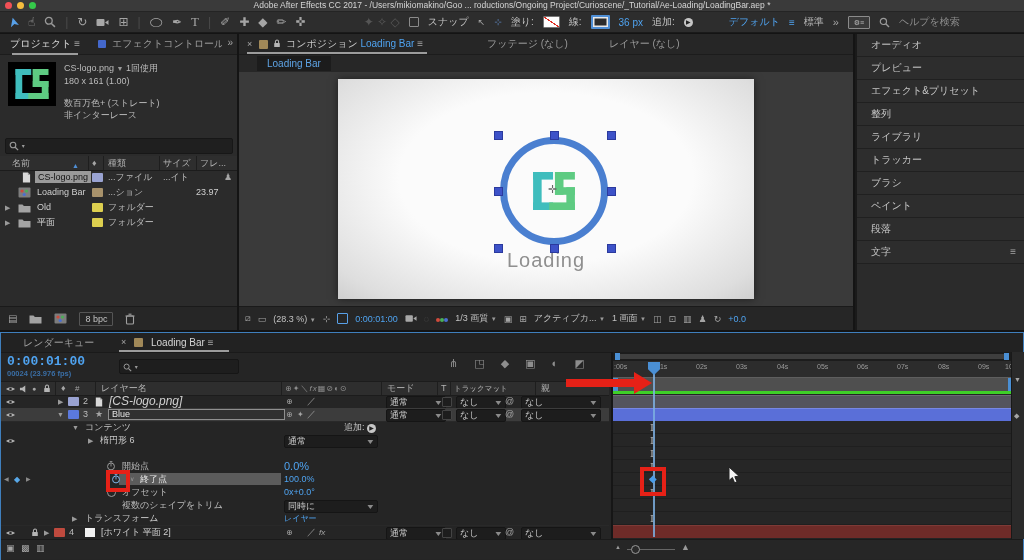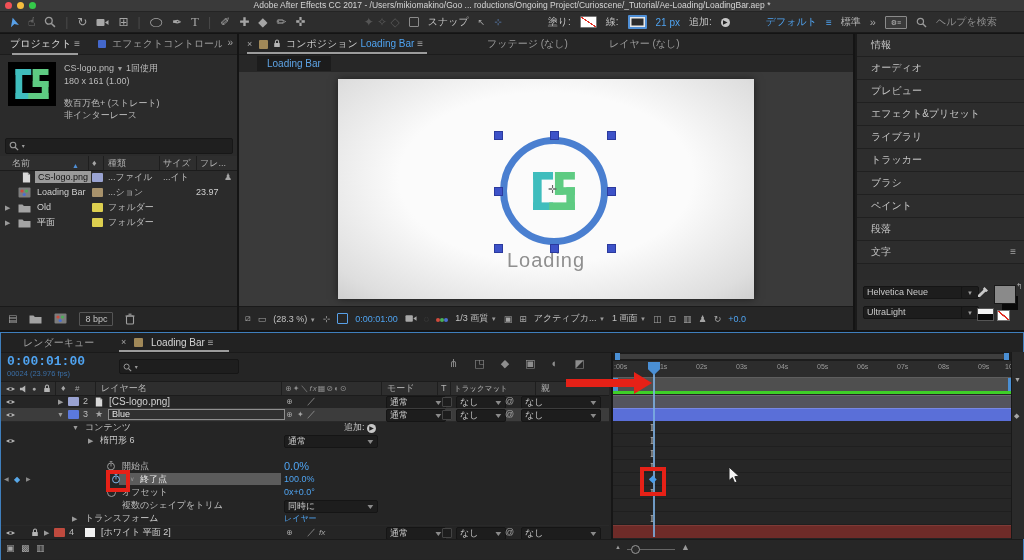--- a/index.html
+++ b/index.html
@@ -123,25 +123,25 @@
   <span class="glyph">✚</span>
   <span class="glyph">◆</span>
   <span class="glyph">✏</span>
   <span class="glyph">✜</span>
   <span style="width:40px;"></span>
   <span class="glyph" style="color:#555;">✦ ✧ ◇</span>
   <span class="minibox" style="width:8px;height:8px;"></span>
   <span style="font-size:10px;color:#c2c2c2;">スナップ</span>
   <span class="glyph" style="font-size:9px;">↖</span>
   <span class="glyph" style="font-size:9px;color:#5a7fb5;">⊹</span>
-  <span style="font-size:10px;color:#c2c2c2;margin-left:37px;">塗り:</span>
+  <span style="font-size:10px;color:#c2c2c2;">塗り:</span>
   <span class="minibox" style="width:15px;height:10px;background:linear-gradient(to top right,#fff 46%,#e03025 47%,#e03025 53%,#fff 54%);border-color:#777;"></span>
   <span style="font-size:10px;color:#c2c2c2;">線:</span>
   <span class="minibox" style="width:15px;height:10px;background:#2b2b2b;border:2px solid #4f8fd6;box-shadow:inset 0 0 0 1.5px #e8e8e8;"></span>
-  <span class="blue" style="font-size:10px;">21 px</span>
+  <span class="blue" style="font-size:10px;">36 px</span>
   <span style="font-size:10px;color:#c2c2c2;">追加:</span>
   <span style="width:9px;height:9px;border-radius:50%;background:#c6c6c6;color:#222;font-size:6px;line-height:9px;text-align:center;display:inline-block;">▶</span>
   <span style="width:18px;"></span>
   <span class="blue" style="font-size:10px;">デフォルト</span>
   <span class="glyph" style="color:#4fa3f0;font-size:10px;">≡</span>
   <span style="font-size:10px;color:#b5b5b5;">標準</span>
   <span class="glyph" style="font-size:11px;">»</span>
   <span class="minibox" style="width:20px;height:11px;background:#3a3a3a;color:#bbb;font-size:7px;text-align:center;line-height:11px;">⚙≡</span>
   <svg class="ic" width="11" height="11">
       <use href="#i-mag"></use>
@@ -310,63 +310,49 @@
     <span class="glyph">◫</span>
     <span class="glyph">⊡</span>
     <span class="glyph">▥</span>
     <span class="glyph">♟</span>
     <span class="glyph">↻</span>
     <span class="blue">+0.0</span>
   </div>
 </div>
 
 <div class="a panel" style="left:855px;top:34px;width:169px;height:296px;border-left:2px solid #1a1a1a;box-sizing:border-box;">
-  <div class="sideitem"><span>情報</span></div>
   <div class="sideitem"><span>オーディオ</span></div>
   <div class="sideitem"><span>プレビュー</span></div>
   <div class="sideitem"><span>エフェクト&amp;プリセット</span></div>
+  <div class="sideitem"><span>整列</span></div>
   <div class="sideitem"><span>ライブラリ</span></div>
   <div class="sideitem"><span>トラッカー</span></div>
   <div class="sideitem"><span>ブラシ</span></div>
   <div class="sideitem"><span>ペイント</span></div>
   <div class="sideitem"><span>段落</span></div>
   <div class="sideitem"><span>文字</span>
     <span class="a glyph" style="right:8px;top:0;">≡</span></div>
 
-  <div class="a" style="left:0;top:246px;width:167px;height:50px;background:#2d2d2d;">
-    <span class="dd a" style="left:6px;top:6px;width:92px;"><span>Helvetica Neue</span></span>
-    <span class="dd a" style="left:104px;top:6px;width:10px;text-align:center;"><span class="tw" style="font-size:6px;">▼</span></span>
-    <svg class="ic a" width="12" height="12" style="left:120px;top:6px;">
-        <use href="#i-drop"></use>
-      </svg>
-    <span class="a" style="left:145px;top:16px;width:16px;height:14px;background:#0a0a0a;"></span>
-    <span class="a" style="left:137px;top:5px;width:20px;height:17px;background:#8a8a8a;border:1px solid #1a1a1a;"></span>
-    <span class="a glyph" style="left:159px;top:2px;font-size:8px;">↰</span>
-    <span class="dd a" style="left:6px;top:26px;width:92px;"><span>UltraLight</span></span>
-    <span class="dd a" style="left:104px;top:26px;width:10px;text-align:center;"><span class="tw" style="font-size:6px;">▼</span></span>
-    <span class="a" style="left:120px;top:28px;width:15px;height:11px;background:linear-gradient(#f2f2f2 50%,#0a0a0a 50%);border:1px solid #555;"></span>
-    <span class="a" style="left:140px;top:30px;width:11px;height:9px;background:linear-gradient(to top right,#fff 44%,#e03025 45%,#e03025 55%,#fff 56%);border:1px solid #777;"></span>
-  </div>
 </div>
 
 <div class="a" style="left:0;top:332px;width:1024px;height:269px;background:#252525;border:1px solid #3f7fbd;box-sizing:border-box;">
 
   <div class="a" style="left:0;top:0;width:1022px;height:19px;background:#222;border-bottom:1px solid #1a1a1a;line-height:19px;">
     <span class="a" style="left:22px;color:#9e9e9e;font-size:10px;">レンダーキュー</span>
     <span class="a glyph" style="left:120px;font-size:9px;">×</span>
     <span class="a sw" style="left:133px;top:5px;background:#a08858;width:9px;height:9px;"></span>
     <span class="a" style="left:150px;color:#d6d6d6;font-size:10px;">
       <span>Loading Bar</span> <span class="glyph">≡</span>
     </span>
     <span class="a" style="left:118px;top:17px;width:110px;height:2px;background:#9c9c9c;"></span>
   </div>
 
   <div class="a" style="left:6px;top:21px;">
     <div class="blue" style="font-family:'Liberation Mono','DejaVu Sans Mono',monospace;font-size:13px;font-weight:bold;">0:00:01:00</div>
-    <div style="color:#3a6ea5;font-size:7.5px;">00024 (23.976 fps)</div>
+    <div style="color:#3a6ea5;font-size:7.5px;font-weight:bold;">00024 (23.976 fps)</div>
   </div>
   <div class="a" style="left:118px;top:26px;width:118px;height:13px;background:#1e1e1e;border:1px solid #161616;border-radius:2px;">
     <svg class="ic" width="9" height="9" style="margin:2px 0 0 3px;">
         <use href="#i-mag"></use>
       </svg>
     <span class="tw" style="font-size:6px;">▾</span>
   </div>
   <div class="a" style="left:448px;top:24px;display:flex;gap:16px;font-size:11px;color:#8e8e8e;">
     <span>⋔</span>
     <span>◳</span>
@@ -407,21 +393,21 @@
   <div class="row13" style="top:62px;border-bottom:1px solid #292929;">
     <svg class="ic a" width="11" height="8" style="left:4px;top:3px;">
         <use href="#i-eye"></use>
       </svg>
     <span class="a tw" style="left:57px;">▶</span>
     <span class="a sw" style="left:67px;top:2px;background:#9aa3d2;"></span>
     <span class="a" style="left:82px;font-size:9px;">2</span>
     <svg class="ic a" width="8" height="10" style="left:94px;top:2px;">
         <use href="#i-doc"></use>
       </svg>
-    <span class="a" style="left:108px;font-size:10px;color:#d0d0d0;">[CS-logo.png]</span>
+    <span class="a" style="left:108px;font-size:12px;color:#d0d0d0;font-style:italic;">[CS-logo.png]</span>
     <span class="a glyph" style="left:285px;font-size:8px;">⊕</span>
     <span class="a glyph" style="left:306px;font-size:9px;">／</span>
     <span class="dd a" style="left:385px;top:1px;width:52px;"><span>通常</span><span class="car">▼</span></span>
     <span class="minibox a" style="left:441px;top:2px;width:8px;height:8px;border-color:#444;background:#1d1d1d;"></span>
     <span class="dd a" style="left:455px;top:1px;width:42px;"><span>なし</span><span class="car">▼</span></span>
     <span class="a glyph" style="left:504px;font-size:9px;">@</span>
     <span class="dd a" style="left:520px;top:1px;width:72px;"><span>なし</span><span class="car">▼</span></span>
   </div>
 
   <div class="row13" style="top:75px;background:#3c3c3c;border-bottom:1px solid #292929;">

